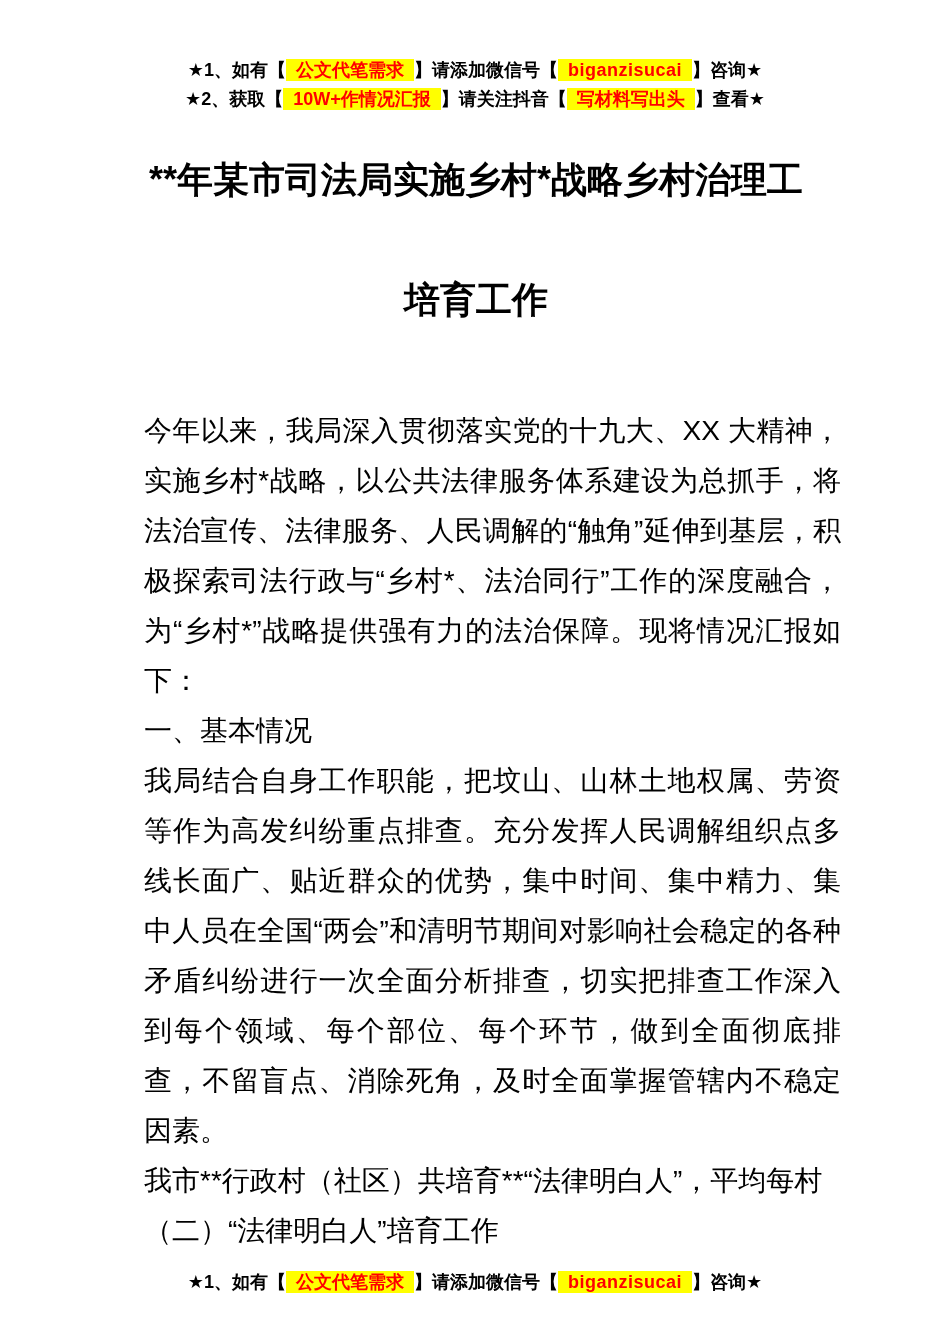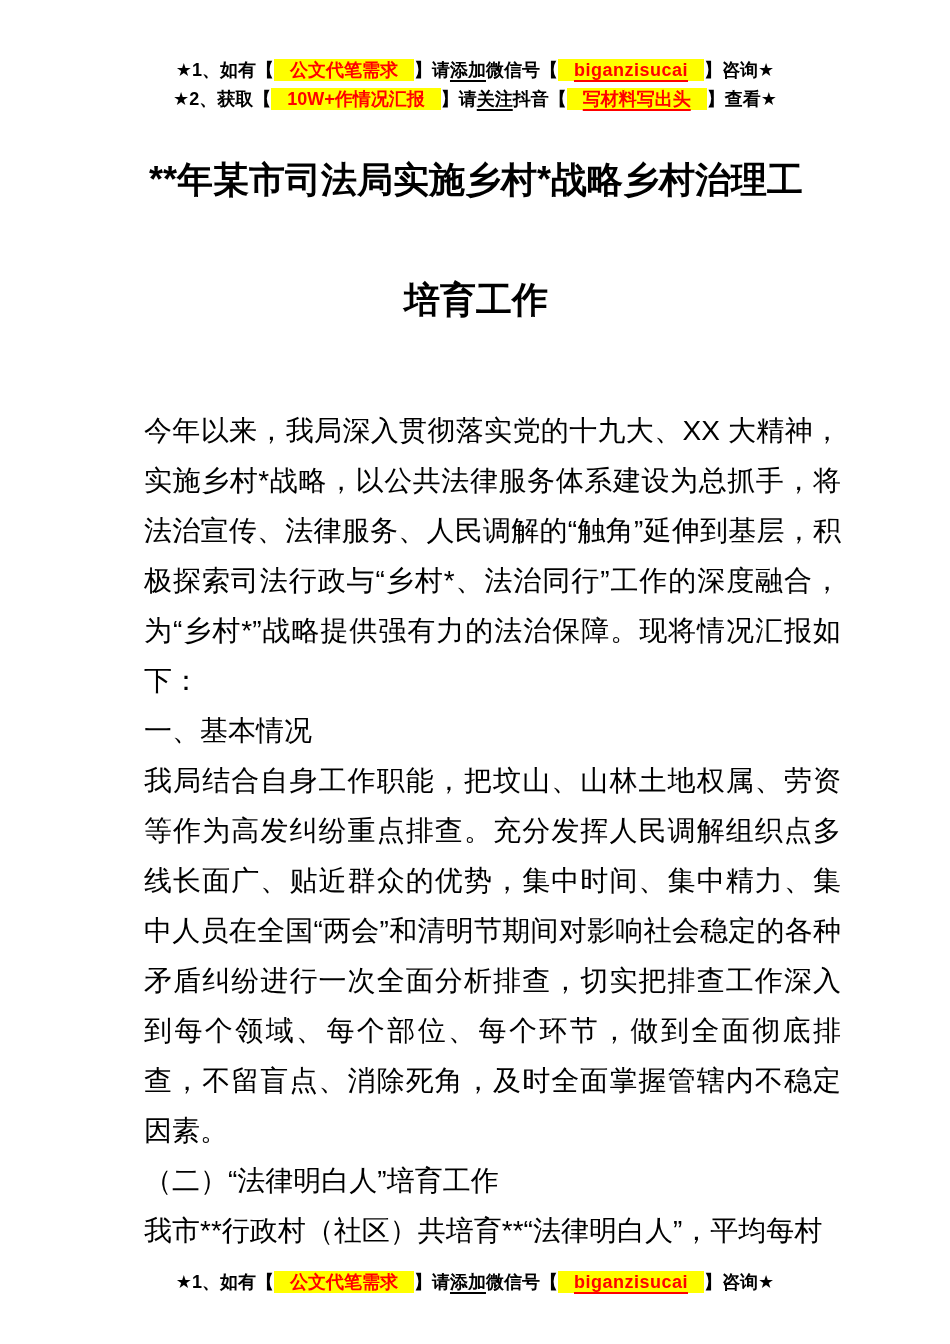--- a/index.html
+++ b/index.html
@@ -18,24 +18,23 @@
     font-size: 18px;
     line-height: 29px;
     color: #000000;
     white-space: nowrap;
   }
   .promo-top { padding-top: 56px; }
   .promo-bottom { margin-top: 12px; }
   .hl-red {
     background: #ffff00;
     color: #ff0000;
-    padding: 1px 16px;
+    padding: 1px 10px;
   }
   .u {
-    text-decoration: underline;
     text-decoration-thickness: 2px;
     text-underline-offset: 4px;
   }
   .latin { letter-spacing: 0.5px; text-align: center; }
   .title {
     margin: 6px 4px 0 0;
     text-align: center;
     font-size: 36px;
     font-weight: bold;
     line-height: 120px;
@@ -70,22 +69,22 @@
 
   <h1 class="title">
     <span class="title-line">**年某市司法局实施乡村*战略乡村治理工</span>
     <span class="title-line">培育工作</span>
   </h1>
 
   <div class="body-text">
     <p>今年以来，我局深入贯彻落实党的十九大、XX 大精神，实施乡村*战略，以公共法律服务体系建设为总抓手，将法治宣传、法律服务、人民调解的“触角”延伸到基层，积极探索司法行政与“乡村*、法治同行”工作的深度融合，为“乡村*”战略提供强有力的法治保障。现将情况汇报如下：</p>
     <p>一、基本情况</p>
     <p>我局结合自身工作职能，把坟山、山林土地权属、劳资等作为高发纠纷重点排查。充分发挥人民调解组织点多线长面广、贴近群众的优势，集中时间、集中精力、集中人员在全国“两会”和清明节期间对影响社会稳定的各种矛盾纠纷进行一次全面分析排查，切实把排查工作深入到每个领域、每个部位、每个环节，做到全面彻底排查，不留盲点、消除死角，及时全面掌握管辖内不稳定因素。</p>
+    <p>我市**行政村（社区）共培育**“法律明白人”，平均每村</p>
     <p>（二）“法律明白人”培育工作</p>
-    <p>我市**行政村（社区）共培育**“法律明白人”，平均每村</p>
   </div>
 
   <div class="promo promo-bottom">
     <div class="promo-line">
       <span>★1、如有【</span><span class="hl-red">公文代笔需求</span><span>】请</span><span class="u">添加</span><span>微信号【</span><span class="hl-red u latin">biganzisucai</span><span>】咨询★</span>
     </div>
 
   </div>
 
 </div>

